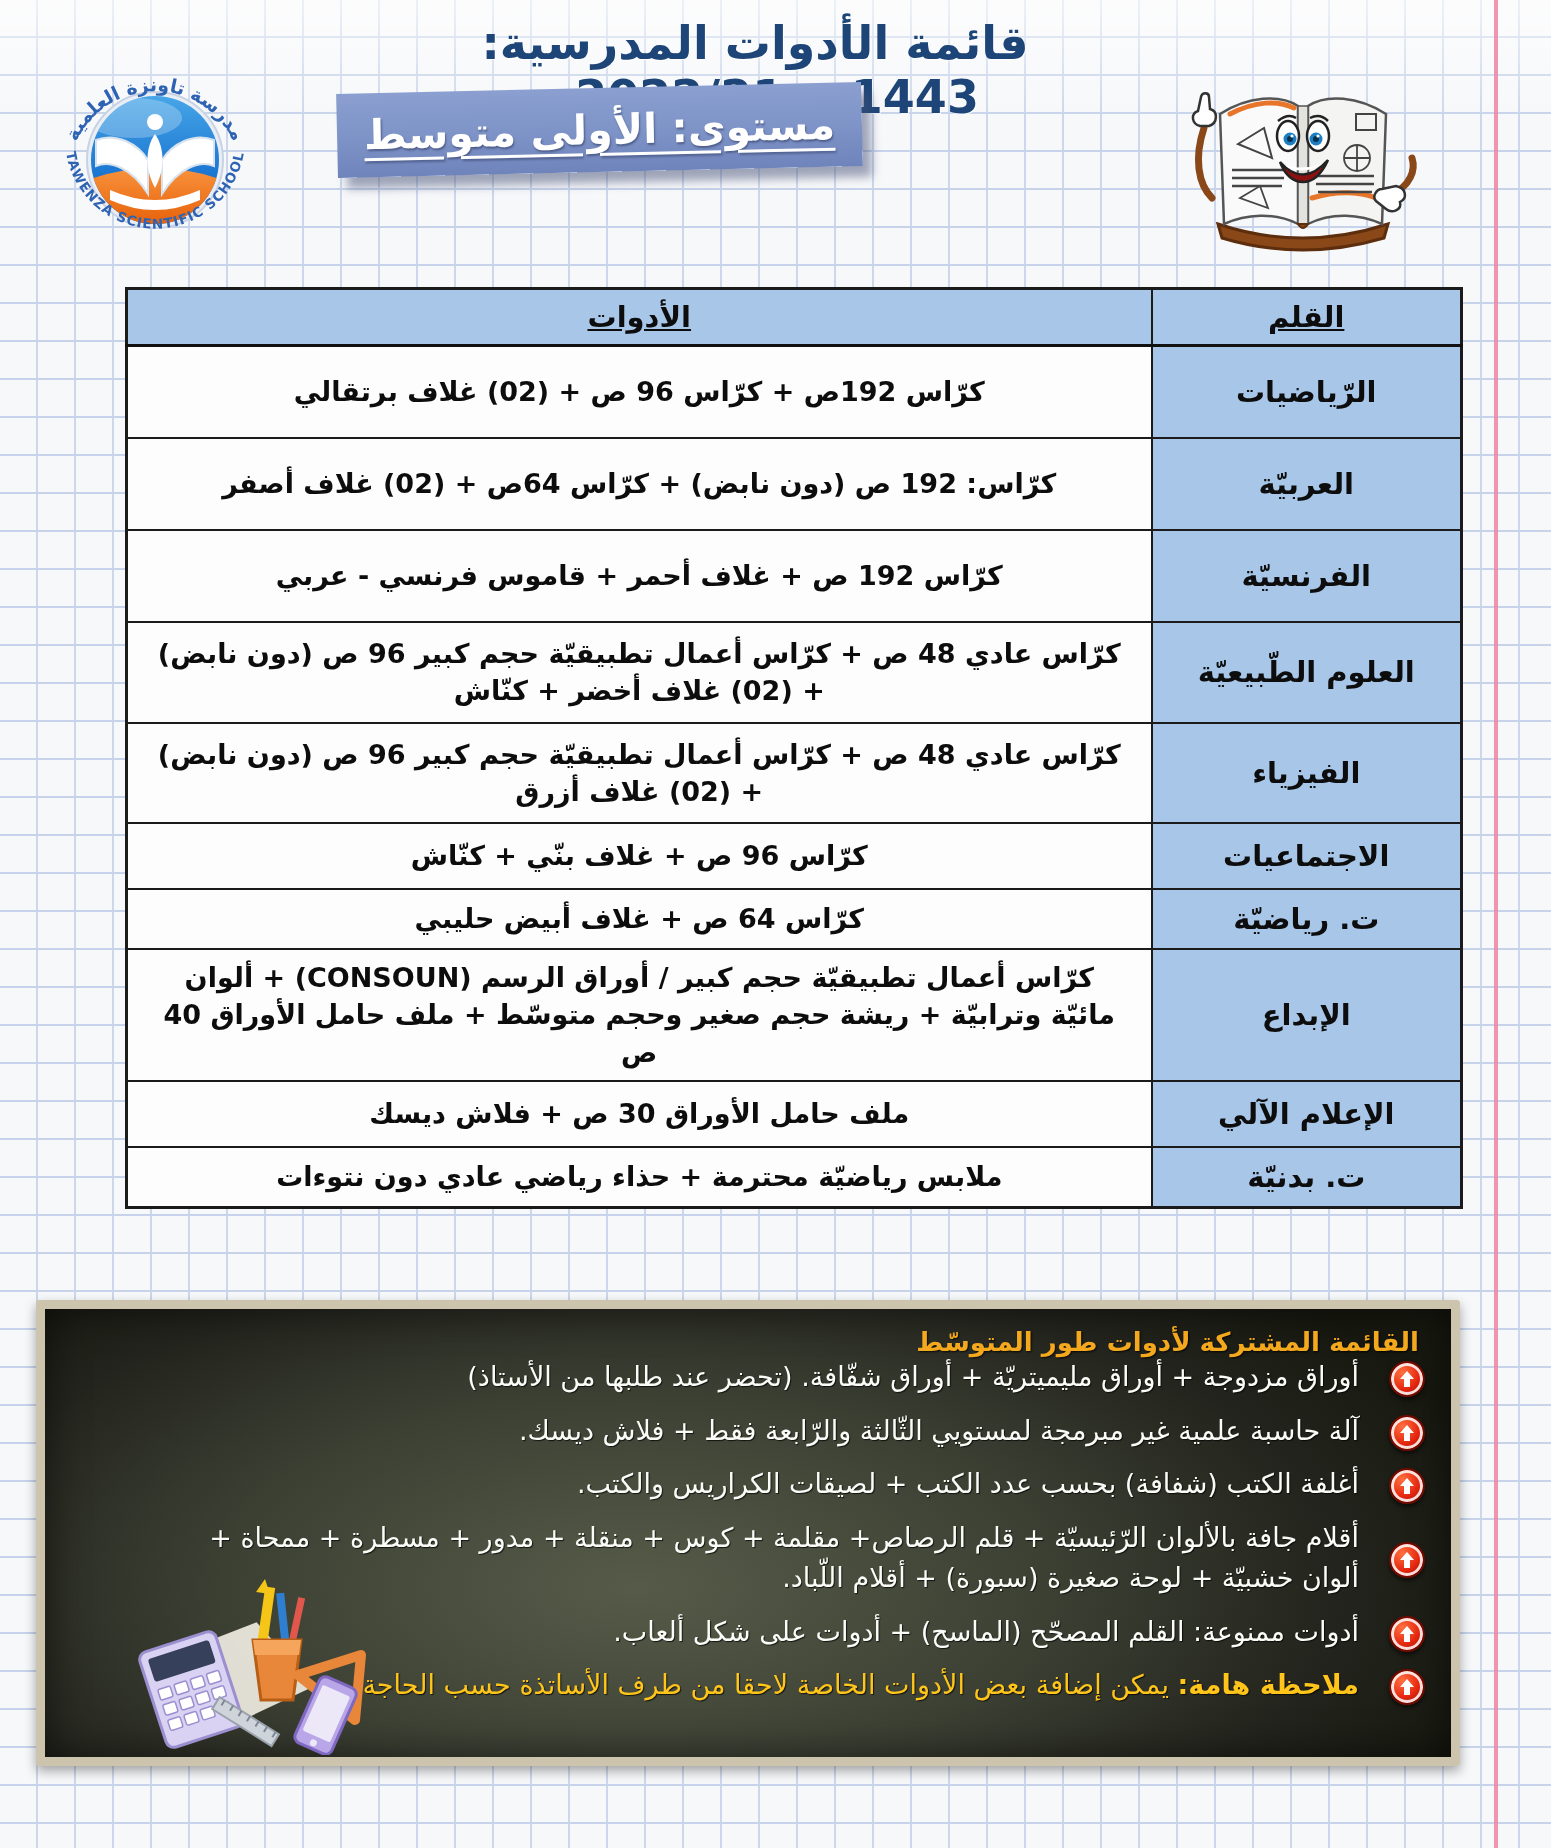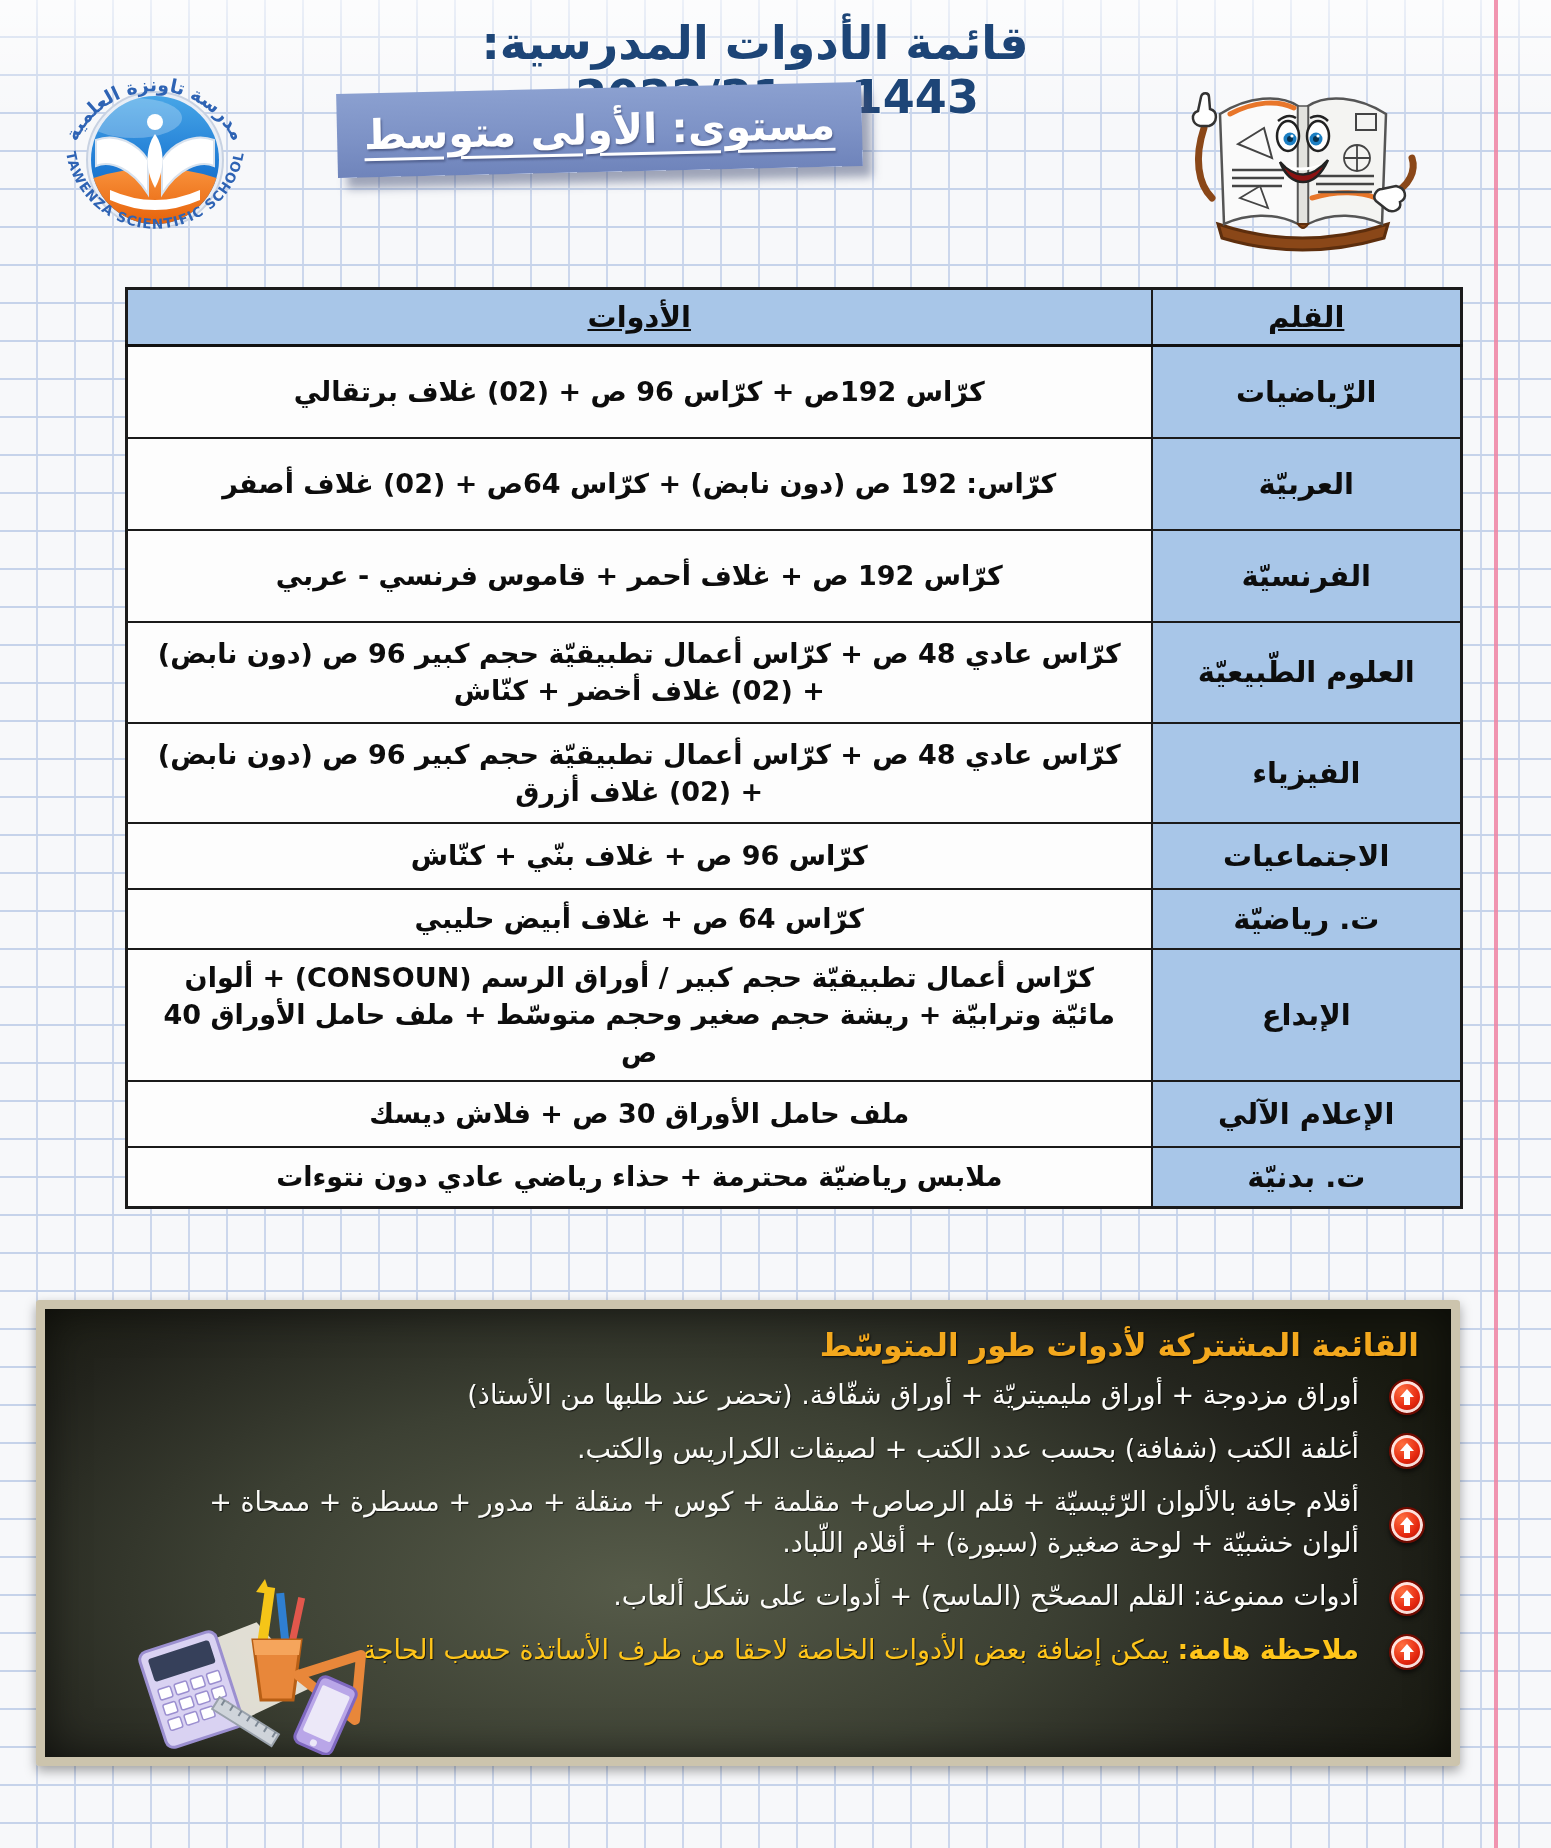--- a/index.html
+++ b/index.html
@@ -70,22 +70,22 @@
   .notes-panel{
     position:absolute; top:1300px; left:36px; width:1424px; height:466px;
     border:9px solid #ccc4ad; border-radius:3px;
     background:
       radial-gradient(ellipse 900px 420px at 42% 62%, #565b49 0%, #3c4033 46%, #23241d 78%, #17180f 100%);
     box-shadow:0 5px 12px rgba(0,0,0,.35), inset 0 0 40px rgba(0,0,0,.55);
     padding:16px 26px 14px 20px;
     direction:rtl;
   }
   .notes-title{
-    color:#f3a81d; font-size:31px; font-weight:bold;
-    margin:2px 6px 12px 0;
+    color:#f3a81d; font-size:26px; font-weight:bold;
+    margin:2px 6px 0 0;
     text-shadow:1px 1px 2px rgba(0,0,0,.8);
   }
   .note-item{
     display:flex; align-items:center; gap:30px;
     margin-bottom:13px; direction:rtl;
   }
   .note-badge{
     flex:0 0 36px; width:36px; height:36px; margin-top:4px;
     border-radius:50%;
     background:radial-gradient(circle at 35% 30%, #ff7040, #e5270f 55%, #9c0f00 95%);
@@ -257,20 +257,28 @@
           </svg>
     </span>
     <span class="note-text">أوراق مزدوجة + أوراق مليميتريّة + أوراق شفّافة. (تحضر عند طلبها من الأستاذ)</span>
   </div>
       <div class="note-item">
     <span class="note-badge">
       <svg width="20" height="20" viewBox="0 0 20 20">
             <path d="M10,2 L17,10 L13,10 L13,18 L7,18 L7,10 L3,10 Z" fill="#fff"></path>
           </svg>
     </span>
+    <span class="note-text">آلة حاسبة علمية غير مبرمجة لمستويي الثّالثة والرّابعة فقط + فلاش ديسك.</span>
+  </div>
+      <div class="note-item">
+    <span class="note-badge">
+      <svg width="20" height="20" viewBox="0 0 20 20">
+            <path d="M10,2 L17,10 L13,10 L13,18 L7,18 L7,10 L3,10 Z" fill="#fff"></path>
+          </svg>
+    </span>
     <span class="note-text">أغلفة الكتب (شفافة) بحسب عدد الكتب + لصيقات الكراريس والكتب.</span>
   </div>
       <div class="note-item">
     <span class="note-badge">
       <svg width="20" height="20" viewBox="0 0 20 20">
             <path d="M10,2 L17,10 L13,10 L13,18 L7,18 L7,10 L3,10 Z" fill="#fff"></path>
           </svg>
     </span>
     <span class="note-text">أقلام جافة بالألوان الرّئيسيّة + قلم الرصاص+ مقلمة + كوس + منقلة + مدور + مسطرة + ممحاة + ألوان خشبيّة + لوحة صغيرة (سبورة) + أقلام اللّباد.</span>
   </div>

